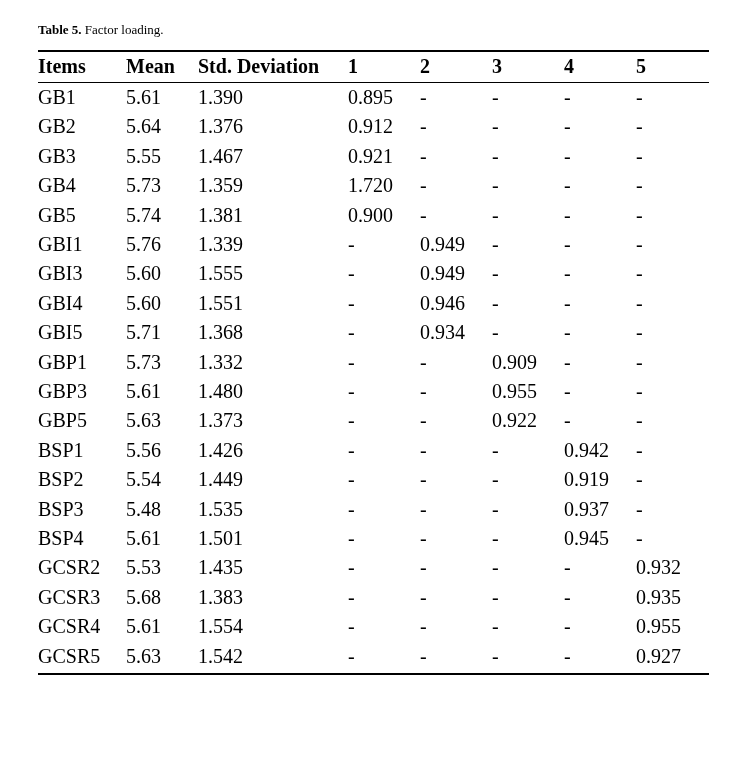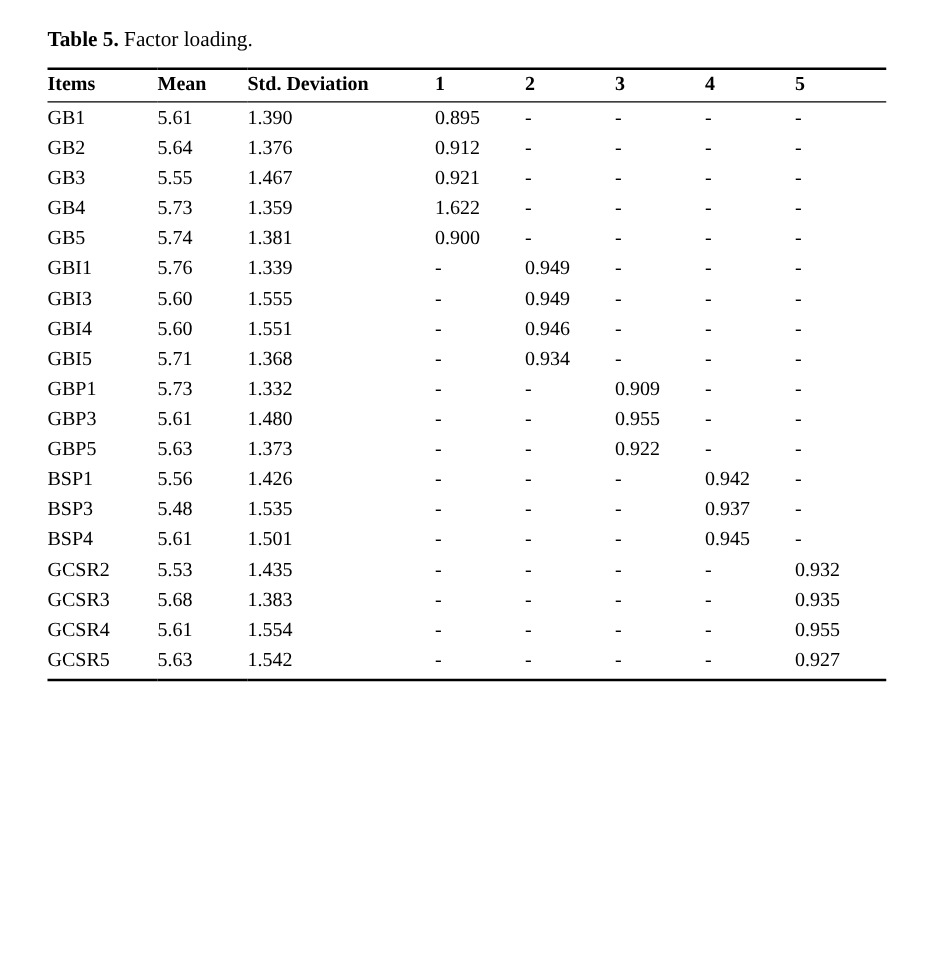--- a/index.html
+++ b/index.html
@@ -13,35 +13,35 @@
     font-family: "Liberation Serif", serif;
     color: #000000;
     overflow: hidden;
   }
   .page {
     padding: 22px 30px 0 38px;
     box-sizing: border-box;
     width: 741px;
   }
   .caption {
-    font-size: 17px;
+    font-size: 13px;
     line-height: 1.2;
     margin-bottom: 12px;
     white-space: nowrap;
   }
   .caption .caption-label {
     font-weight: bold;
   }
   .caption .caption-text {
     font-weight: normal;
   }
   table.factor-table {
     border-collapse: collapse;
     width: 671px;
-    font-size: 16px;
+    font-size: 20px;
   }
   table.factor-table thead th {
     font-weight: bold;
     text-align: left;
     padding: 3px 0 4px 0;
     border-top: 2px solid #000;
     border-bottom: 1.2px solid #000;
     white-space: nowrap;
   }
   table.factor-table tbody td {
@@ -115,21 +115,21 @@
           <td class="col-f1">0.921</td>
           <td class="col-f2">-</td>
           <td class="col-f3">-</td>
           <td class="col-f4">-</td>
           <td class="col-f5">-</td>
         </tr>
         <tr>
           <td class="col-item">GB4</td>
           <td class="col-mean">5.73</td>
           <td class="col-sd">1.359</td>
-          <td class="col-f1">1.622</td>
+          <td class="col-f1">1.720</td>
           <td class="col-f2">-</td>
           <td class="col-f3">-</td>
           <td class="col-f4">-</td>
           <td class="col-f5">-</td>
         </tr>
         <tr>
           <td class="col-item">GB5</td>
           <td class="col-mean">5.74</td>
           <td class="col-sd">1.381</td>
           <td class="col-f1">0.900</td>
@@ -212,20 +212,30 @@
           <td class="col-item">BSP1</td>
           <td class="col-mean">5.56</td>
           <td class="col-sd">1.426</td>
           <td class="col-f1">-</td>
           <td class="col-f2">-</td>
           <td class="col-f3">-</td>
           <td class="col-f4">0.942</td>
           <td class="col-f5">-</td>
         </tr>
         <tr>
+          <td class="col-item">BSP2</td>
+          <td class="col-mean">5.54</td>
+          <td class="col-sd">1.449</td>
+          <td class="col-f1">-</td>
+          <td class="col-f2">-</td>
+          <td class="col-f3">-</td>
+          <td class="col-f4">0.919</td>
+          <td class="col-f5">-</td>
+        </tr>
+        <tr>
           <td class="col-item">BSP3</td>
           <td class="col-mean">5.48</td>
           <td class="col-sd">1.535</td>
           <td class="col-f1">-</td>
           <td class="col-f2">-</td>
           <td class="col-f3">-</td>
           <td class="col-f4">0.937</td>
           <td class="col-f5">-</td>
         </tr>
         <tr>

